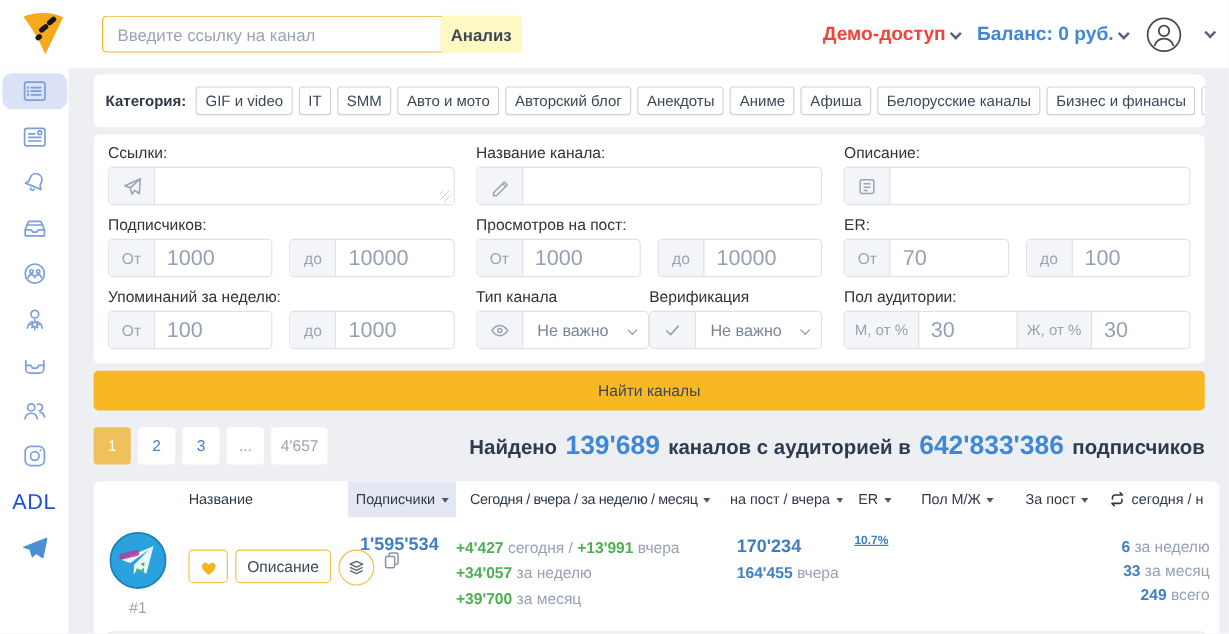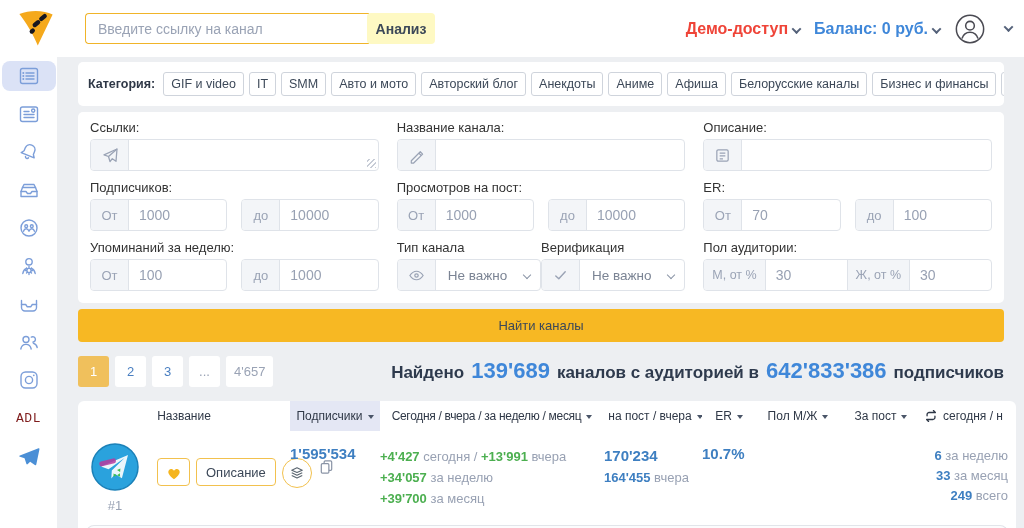--- a/index.html
+++ b/index.html
@@ -17,38 +17,38 @@
   .top-right { position:absolute; right:12px; top:0; height:57px; display:flex; align-items:center; gap:14px; }
   .demo { color:#EF4438; font-size:16px; font-weight:700; white-space:nowrap; cursor:pointer; }
   .balance { color:#3F87D9; font-size:16px; font-weight:700; white-space:nowrap; cursor:pointer; }
   .chev { display:inline-block; width:7px; height:7px; border-right:2px solid #55627A; border-bottom:2px solid #55627A; transform:rotate(45deg) translate(-1px,-1px); margin-left:5px; }
 
   
   .sidebar { position:absolute; left:0; top:57px; bottom:0; width:57px; background:#fff; display:flex; flex-direction:column; align-items:center; padding-top:4px; gap:8px; z-index:4; }
   .sitem { width:54px; height:30px; display:flex; align-items:center; justify-content:center; cursor:pointer; border-radius:8px; }
   .sitem.active { background:#DBE2F6; }
   .si { stroke:#7C9ED9; fill:none; stroke-width:1.4; stroke-linecap:round; stroke-linejoin:round; }
-  .adl { color:#7f1d1d; font-size:13px; letter-spacing:0.5px;font-family:Liberation Mono, monospace; }
+  .adl { color:#1d4ed8; font-size:18px; letter-spacing:0.5px; }
 
   
   .main { position:absolute; left:57px; top:57px; right:0; bottom:0; padding:5px 20px 0 21px; }
   .panel { background:#fff; border-radius:5px; }
 
   
   .catbar { display:flex; align-items:center; gap:5px; padding:6px 10px; height:44px; white-space:nowrap; overflow:hidden; }
   .catlabel { font-size:12.5px; font-weight:700; color:#2F3847; margin-right:3px; }
   .chip { border:1px solid #CFD4DC; border-radius:3px; padding:4px 7px; font-size:12.5px; color:#3C4858; background:#fff; cursor:pointer; }
 
   
   .filters { margin-top:6px; padding:8px 12px 12px; display:grid; grid-template-columns:1fr 1fr 1fr; column-gap:18px; row-gap:9px; }
   .fgroup { min-width:0; }
   .flabel { font-size:13px; color:#333; margin-bottom:4px; white-space:nowrap; }
   .field { position:relative; display:flex; align-items:stretch; border:1px solid #DFE3E9; border-radius:4px; height:32px; background:#fff; overflow:hidden; }
   .prefix { width:38px; background:#F3F5F8; border-right:1px solid #DFE3E9; display:flex; align-items:center; justify-content:center; color:#9AA3B5; font-size:13px; flex:none; }
-  .field input, .field textarea { border:none; outline:none; flex:1; min-width:0; padding:0 10px; font-size:14px; color:#98A1B3; font-family:inherit; resize:none; background:transparent; }
+  .field input, .field textarea { border:none; outline:none; flex:1; min-width:0; padding:0 10px; font-size:18px; color:#98A1B3; font-family:inherit; resize:none; background:transparent; }
   .field textarea { padding-top:7px; }
   .grip::after { content:""; position:absolute; right:2px; bottom:2px; width:9px; height:9px; background:repeating-linear-gradient(315deg,#C7CCD6 0 1px,transparent 1px 3.5px); }
   .range { display:flex; gap:14px; }
   .range .field { flex:1; }
   .half2 { display:flex; }
   .half2 .fgroup { flex:1; }
   .selval { flex:1; display:flex; align-items:center; padding:0 8px 0 12px; font-size:13.5px; color:#7B8494; white-space:nowrap; }
   .selchev { width:6px; height:6px; border-right:1.6px solid #8A94A6; border-bottom:1.6px solid #8A94A6; transform:rotate(45deg); margin:auto 10px auto auto; flex:none; }
   .seg { background:#F3F5F8; border-right:1px solid #DFE3E9; display:flex; align-items:center; padding:0 8px; color:#9AA3B5; font-size:12.5px; white-space:nowrap; flex:none; }
   .seg.mid { border-left:1px solid #DFE3E9; }
@@ -78,28 +78,28 @@
   .namecell { display:flex; gap:17px; padding-left:12px; }
   .avatarblock { width:50px; text-align:center; flex:none; }
   .rank { margin-top:3px; color:#9AA3B5; font-size:13px; }
   .nameblock { padding-top:1px; }
   .chname { font-size:16px; font-weight:700; color:#3E7FC1; cursor:pointer; white-space:nowrap; }
   .actions { display:flex; align-items:flex-start; gap:6px; margin-top:14px; }
   .act-heart { width:33px; height:28px; border:1px solid #F2C14E; border-radius:4px; background:#fff; display:flex; align-items:center; justify-content:center; cursor:pointer; }
   .act-desc { height:28px; border:1px solid #F2C14E; border-radius:4px; background:#fff; padding:0 9px; font-size:13px; color:#3C4858; cursor:pointer; font-family:inherit; white-space:nowrap; }
   .act-layers { width:30px; height:30px; border:1.5px solid #F2C14E; border-radius:50%; background:#fff; display:flex; align-items:center; justify-content:center; cursor:pointer; flex:none; }
   .act-copy { background:none; border:none; cursor:pointer; display:flex; align-items:center; }
-  .num { color:#3E7FC1; font-weight:700; }
+  .num { color:#3E7FC1; font-weight:700;margin-left:10px; }
   .subsnum { font-size:15px; padding-top:2px; }
   .dyncell { font-size:13px; line-height:21px; padding-top:3px; white-space:nowrap; }
   .gnum { color:#4CAF50; font-weight:700; }
   .glabel { color:#98A1B3; }
   .viewscell { font-size:13px; line-height:22px; padding-top:2px; white-space:nowrap; }
   .viewscell .first { font-size:15px; }
-  .ercell { font-size:15px; padding-top:2px; }
+  .ercell { font-size:10px; padding-top:2px;text-decoration:underline; }
   .mentcell { text-align:right; padding:3px 8px 0 0; font-size:13px; line-height:20px; white-space:nowrap; }
   .tagsbox { margin:2px 8px 0; border:1px solid #E2E5EA; border-bottom:none; border-radius:8px 8px 0 0; background:#FCFCFD; padding:8px 10px 30px; display:flex; gap:8px; }
 </style>
 </head>
 <body>
 
 <div class="app">
 
   <aside class="sidebar">
     <div class="sitem active">

